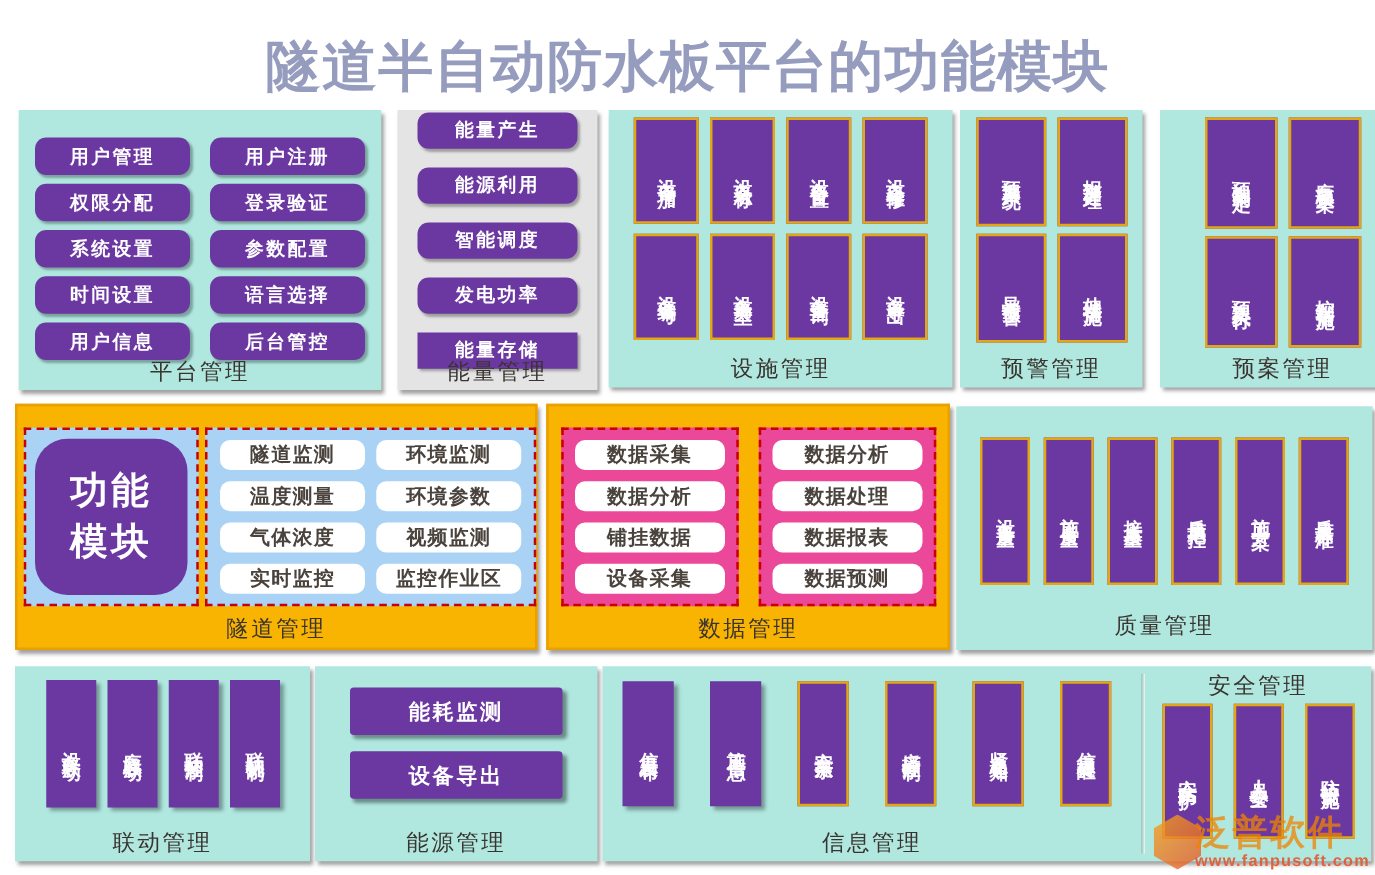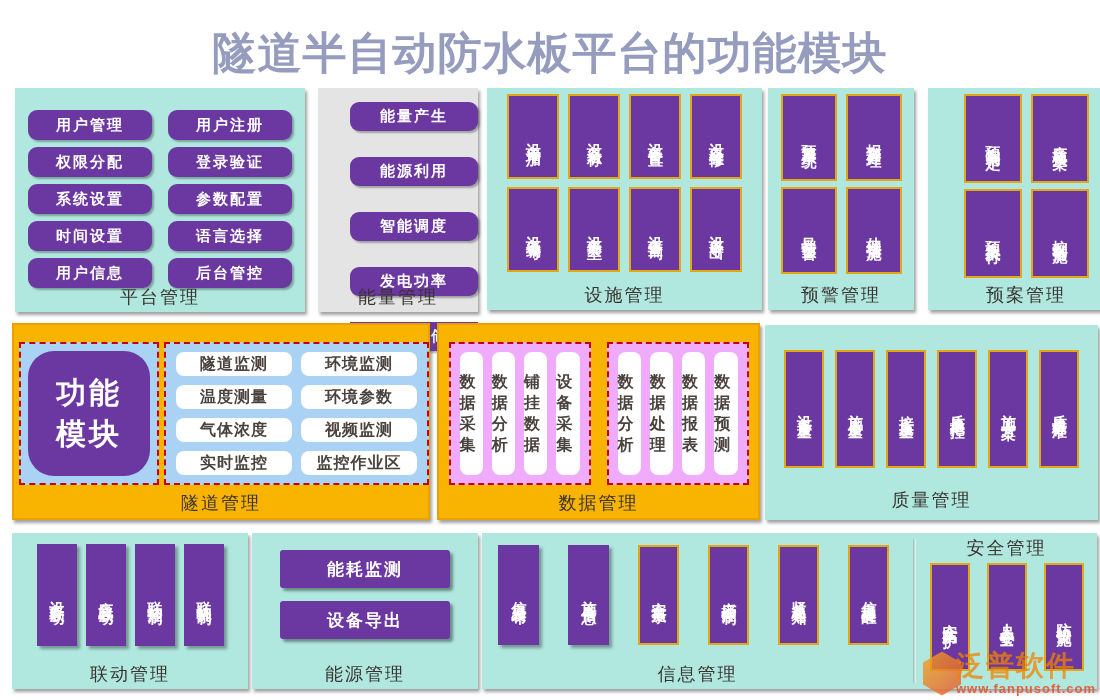--- a/index.html
+++ b/index.html
@@ -34,21 +34,21 @@
   .p-data{left:437px;top:323px;width:323px;height:197px;}
   .p-quality{left:765px;top:325px;width:333px;height:195px;}
   .p-linkage{left:12px;top:533px;width:236px;height:156px;}
   .p-esource{left:252px;top:533px;width:226px;height:156px;}
   .p-infosafe{left:482px;top:533px;width:615px;height:156px;}
   
   .grid2{display:grid;grid-template-columns:1fr 1fr;column-gap:16px;row-gap:7px;
          padding:22px 13px 0 13px;}
   .grid2 .pbtn{height:30px;}
   
-  .col5{display:flex;flex-direction:column;align-items:flex-end;gap:26px;padding-top:14px;}
+  .col5{display:flex;flex-direction:column;align-items:center;gap:15px;padding-top:2px;}
   .col5 .pbtn{width:128px;height:29px;}
   
   .vrow{display:flex;justify-content:center;gap:9px;}
   .p-facility .vrow{margin-top:6px;}
   .p-facility .vrow + .vrow{margin-top:8px;}
   .p-facility .vbox{width:52px;height:85px;}
   .p-warning .vrow{margin-top:6px;}
   .p-warning .vrow + .vrow{margin-top:6px;}
   .p-warning .vbox{width:56px;height:87px;}
   .p-plan .vrow{margin-top:6px;}
@@ -60,22 +60,22 @@
   .corebox{margin:7px;height:calc(100% - 14px);box-sizing:border-box;background:#6b37a1;
            border-radius:26px;display:flex;align-items:center;justify-content:center;}
   .coretext{width:70px;color:#fff;font-size:30px;font-weight:bold;line-height:1.35;
             text-align:center;word-break:break-all;letter-spacing:3px;}
   .tz-right{left:150px;top:17px;width:265px;height:143px;display:grid;
             grid-template-columns:1fr 1fr;gap:9px;padding:8px 10px;}
   .wbtn{background:#ffffff;border-radius:8px;color:#4a423c;display:flex;align-items:center;
         justify-content:center;font-size:16px;font-weight:bold;letter-spacing:1px;box-sizing:border-box;}
   
   .data-zones{display:flex;justify-content:center;gap:16px;padding-top:17px;}
-  .dz{width:142px;height:143px;background:#f0abfc;border:2px dashed #c80000;box-sizing:border-box;
-      display:flex;flex-direction:row;gap:9px;padding:8px 9px;}
+  .dz{width:142px;height:143px;background:#ec4899;border:2px dashed #c80000;box-sizing:border-box;
+      display:flex;flex-direction:column;gap:9px;padding:8px 9px;}
   .dz .wbtn{flex:1;font-size:16px;}
   
   .p-quality .vrow{margin-top:25px;gap:11px;}
   .p-quality .vbox{width:40px;height:118px;}
   .p-quality .plabel{bottom:8px;}
   
   .p-linkage .vrow{margin-top:11px;gap:9px;}
   .p-linkage .vbox{width:40px;height:102px;}
   
   .ecol{display:flex;flex-direction:column;align-items:center;gap:13px;padding-top:17px;border-radius:23px;}

